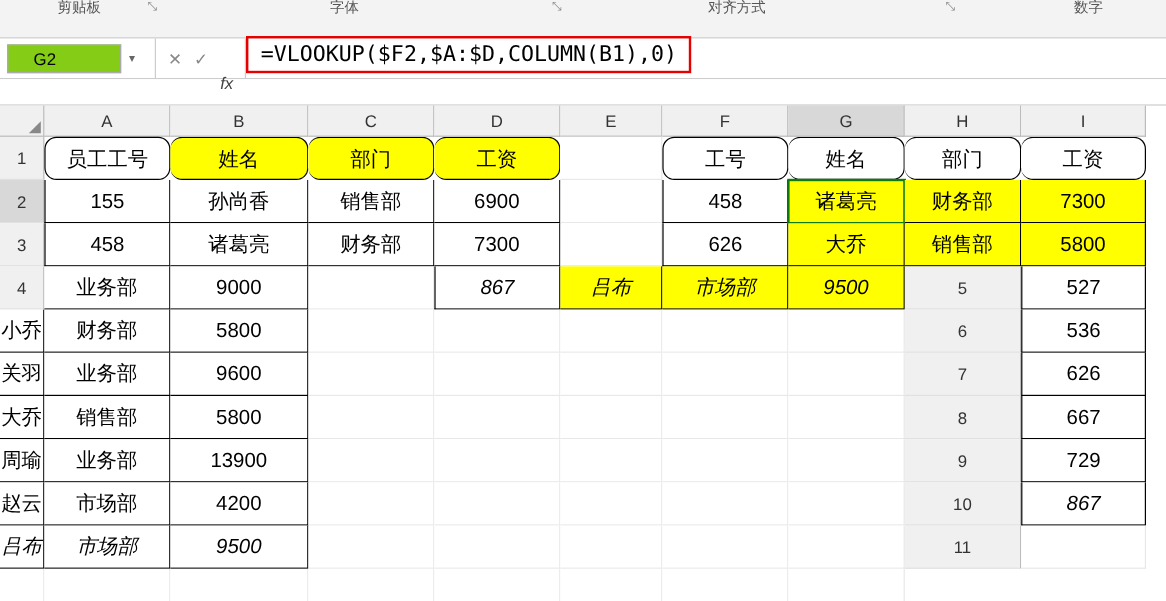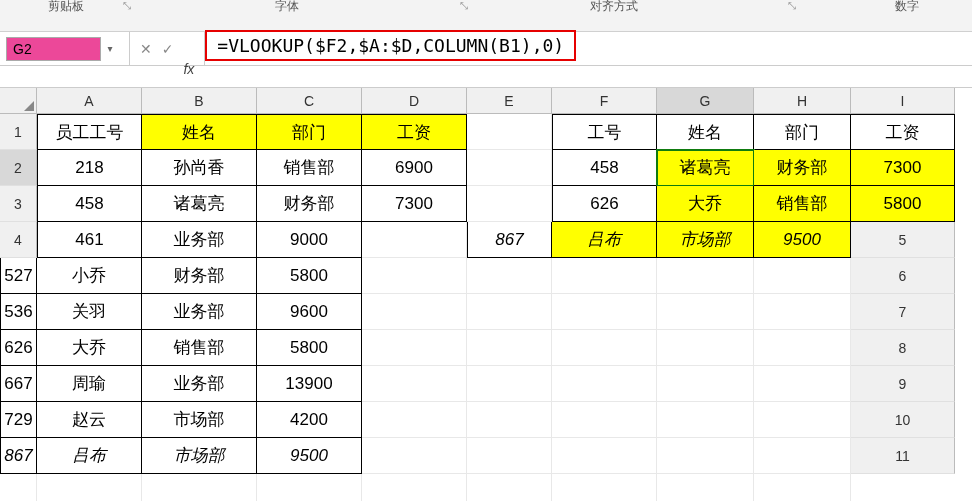--- a/index.html
+++ b/index.html
@@ -6,41 +6,41 @@
 body { font-family: "Microsoft YaHei", Arial, sans-serif; font-size: 14px; background: #fff; overflow: hidden; }
 
 
 .ribbon-row { height: 32px; background: #f3f3f3; border-bottom: 1px solid #d0d0d0; position: relative; }
 .ribbon-label { position: absolute; font-size: 12px; color: #555; top: -2px; }
 .rib-sep { position: absolute; font-size: 10px; color: #888; top: 0; }
 
 
 .fx-row { display: flex; align-items: stretch; height: 34px; border-bottom: 1px solid #ccc; background: #fff; }
 .namebox-wrap { display: flex; align-items: center; border-right: 1px solid #ccc; background: #fff; width: 130px; }
-.namebox { width: 95px; height: 24px; border: 1px solid #aaa; margin-left: 6px; padding: 2px 6px; font-size: 14px; background: #ec4899; }
+.namebox { width: 95px; height: 24px; border: 1px solid #aaa; margin-left: 6px; padding: 2px 21px; font-size: 14px; background: #84cc16; }
 .chev { width: 18px; text-align: center; color: #666; font-size: 10px; }
 .fxbtns { display: flex; align-items: center; gap: 10px; padding: 0 10px; border-right: 1px solid #ccc; }
 .fxbtns span { color: #888; font-size: 14px; }
 .fxbtns .fx { font-style: italic; color: #444; margin-top: 40px; }
 .formula-outer { flex: 1; display: flex; align-items: center; padding: 0 6px; position: relative; }
 .formula-highlight { border: 2.5px solid #e60000; padding: 3px 10px 3px 10px; font-size: 18px; font-family: Consolas, monospace; color: #000; position: absolute; left: 0; top: -2px; }
 
 
 .gap { height: 22px; background: #fff; border-bottom: 1px solid #ccc; }
 
 
 .grid { display: grid; position: relative; }
 .corner { background: #f0f0f0; border-right: 1px solid #bbb; border-bottom: 1px solid #bbb; position: relative; }
 .corner::after { content:""; position:absolute; right:2px; bottom:2px; width:0; height:0; border-style:solid; border-width:0 0 10px 10px; border-color: transparent transparent #888 transparent; }
 .colhdr { background: #f0f0f0; border-right: 1px solid #bbb; border-bottom: 1px solid #bbb; text-align: center; font-size: 14px; color: #333; display:flex; align-items:center; justify-content:center; }
 .colhdr.active { background: #d8d8d8; }
 .rowhdr { background: #f0f0f0; border-right: 1px solid #bbb; border-bottom: 1px solid #e0e0e0; text-align: center; font-size: 14px; color: #333; display:flex; align-items:center; justify-content:center; }
 .rowhdr.active { background: #d8d8d8; }
 .cell { border-right: 1px solid #e8e8e8; border-bottom: 1px solid #e8e8e8; padding: 0 4px; display:flex; align-items:center; justify-content:center; font-size: 17px; background:#fff; overflow:hidden; white-space:nowrap; }
-.b-top { border-top: 1.5px solid #000; }
+.b-top { border-top: 1.5px solid #000; border-radius: 10px; }
 .b-bot { border-bottom: 1.5px solid #000 !important; font-style: italic; }
 .b-left { border-left: 1.5px solid #000; }
 .b-right { border-right: 1.5px solid #000 !important; }
 .yellow { background: #ffff00; }
 .sel { outline: 2px solid #0f7b0f; outline-offset: -1px; }
 </style>
 <style>.b-bot-inner{border-bottom:1.2px solid #000 !important}.b-right-inner{border-right:1.2px solid #000 !important}</style></head>
 <body>
 
 <div class="ribbon-row">
@@ -85,41 +85,40 @@
     <div class="cell b-top b-left b-bot-inner b-right-inner">员工工号</div>
     <div class="cell yellow b-top b-bot-inner b-right-inner">姓名</div>
     <div class="cell yellow b-top b-bot-inner b-right-inner">部门</div>
     <div class="cell yellow b-top b-right b-bot-inner">工资</div>
     <div class="cell"></div>
     <div class="cell b-top b-left b-bot-inner b-right-inner">工号</div>
     <div class="cell b-top b-bot-inner b-right-inner">姓名</div>
     <div class="cell b-top b-bot-inner b-right-inner">部门</div>
     <div class="cell b-top b-right b-bot-inner">工资</div>
     <div class="rowhdr active">2</div>
-    <div class="cell b-left b-bot-inner b-right-inner">218</div>
+    <div class="cell b-left b-bot-inner b-right-inner">155</div>
     <div class="cell b-bot-inner b-right-inner">孙尚香</div>
     <div class="cell b-bot-inner b-right-inner">销售部</div>
     <div class="cell b-right b-bot-inner">6900</div>
     <div class="cell"></div>
     <div class="cell b-left b-bot-inner b-right-inner">458</div>
     <div class="cell yellow sel b-bot-inner b-right-inner">诸葛亮</div>
     <div class="cell yellow b-bot-inner b-right-inner">财务部</div>
     <div class="cell yellow b-right b-bot-inner">7300</div>
     <div class="rowhdr">3</div>
     <div class="cell b-left b-bot-inner b-right-inner">458</div>
     <div class="cell b-bot-inner b-right-inner">诸葛亮</div>
     <div class="cell b-bot-inner b-right-inner">财务部</div>
     <div class="cell b-right b-bot-inner">7300</div>
     <div class="cell"></div>
     <div class="cell b-left b-bot-inner b-right-inner">626</div>
     <div class="cell yellow b-bot-inner b-right-inner">大乔</div>
     <div class="cell yellow b-bot-inner b-right-inner">销售部</div>
     <div class="cell yellow b-right b-bot-inner">5800</div>
     <div class="rowhdr">4</div>
-    <div class="cell b-left b-bot-inner b-right-inner">461</div>
     <div class="cell b-bot-inner b-right-inner">业务部</div>
     <div class="cell b-right b-bot-inner">9000</div>
     <div class="cell"></div>
     <div class="cell b-left b-bot b-right-inner">867</div>
     <div class="cell yellow b-bot b-right-inner">吕布</div>
     <div class="cell yellow b-bot b-right-inner">市场部</div>
     <div class="cell yellow b-right b-bot">9500</div>
     <div class="rowhdr">5</div>
     <div class="cell b-left b-bot-inner b-right-inner">527</div>
     <div class="cell b-bot-inner b-right-inner">小乔</div>

